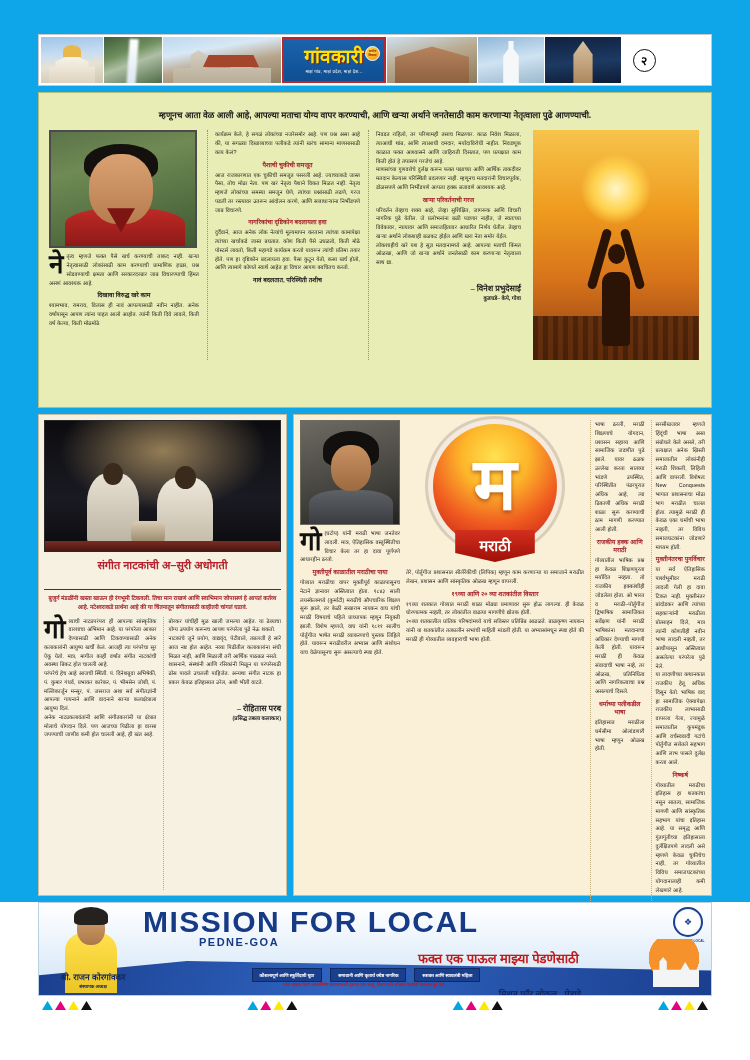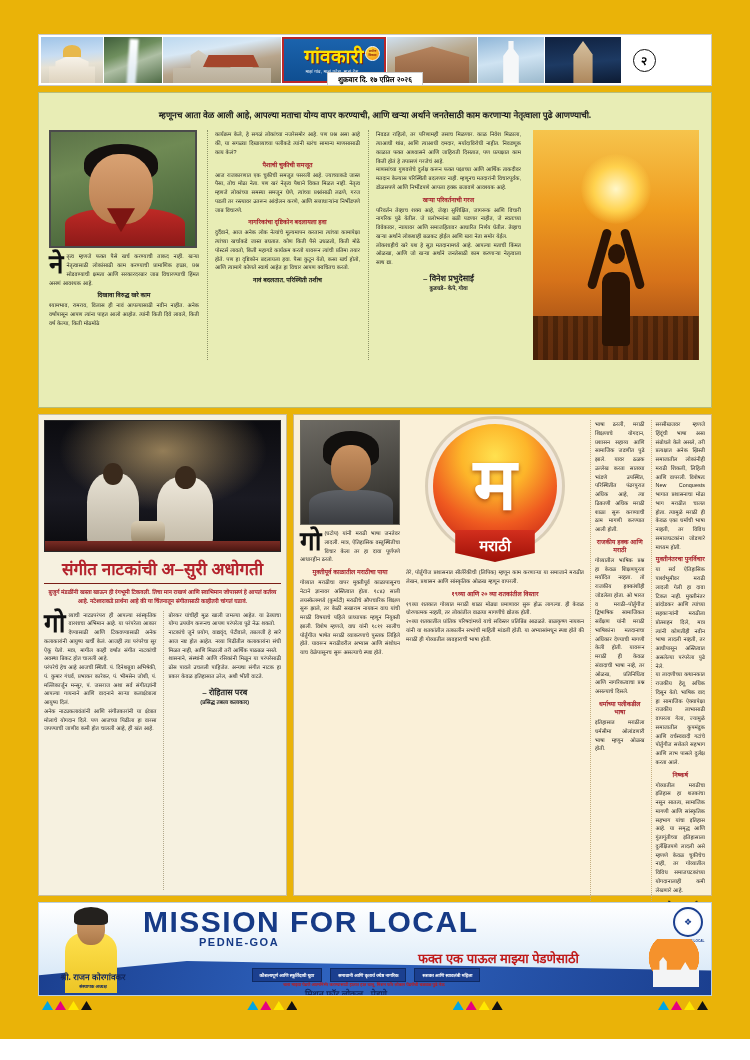--- a/index.html
+++ b/index.html
@@ -6,22 +6,22 @@
   html,body { width:750px; height:1060px; }
   body {
     font-family:"Liberation Sans", sans-serif;
     background:#ffffff;
     position:relative;
     overflow:hidden;
   }
 
   
   #page {
-    position:absolute; left:0; top:0; width:750px; height:1039px;
-    background:#eab308;
+    position:absolute; left:0; top:0; width:750px; height:902px;
+    background:#0ea5e9;
     padding:34px 38px 26px 38px;
   }
 
   
   .masthead {
     height:52px; display:flex; align-items:stretch; gap:1px;
     border:1px solid #c9c9c9; background:#fff; padding:2px;
   }
   .mh-photo { flex:0 0 auto; position:relative; overflow:hidden; }
   .mh-p1 { width:62px; background:linear-gradient(175deg,#9fc4e8 0%,#c8ddf2 38%,#e7e2d4 60%,#cfc6b2 100%); }
@@ -115,22 +115,23 @@
     font-size:5.4px; line-height:1.62; color:#20201c; text-align:justify;
     letter-spacing:.05px; word-spacing:.3px;
   }
   .subhead {
     color:#a5232c; font-weight:bold; font-size:6.2px;
     text-align:center; margin:4px 0 2px 0; line-height:1.3;
   }
   .subhead.plain { color:#20201c; }
   .lead-c2, .lead-c3 { flex:1; border-left:1px dotted #8e9468; padding-left:7px; }
   .byline {
-    text-align:center; font-weight:bold; font-size:8px; color:#1f1f1f;
-    margin-top:5px;
+    text-align:right; font-weight:bold; font-size:8px; color:#1f1f1f;
+    margin-top:15px;
+    font-family:Liberation Serif, serif;
   }
   .byline small { display:block; font-size:5.6px; font-weight:bold; margin-top:1px; }
   .lead-hero {
     flex:0 0 168px; margin-left:4px;
   }
   .hero-img {
     width:166px; height:230px; position:relative; overflow:hidden;
     background:linear-gradient(180deg,#f6c44c 0%,#ef9b1e 35%,#d7731a 65%,#8d3f14 100%);
   }
   .hero-img .sun {
@@ -191,22 +192,22 @@
   .art2-photo .h2 { left:130px; bottom:62px; width:21px; height:23px; }
   .art2-photo .tabla {
     position:absolute; left:86px; bottom:4px; width:34px; height:26px;
     background:linear-gradient(#d9cdb4,#8d7a5c); border-radius:6px 6px 10px 10px;
   }
   .art2-photo .strip {
     position:absolute; left:0; bottom:0; width:100%; height:10px;
     background:linear-gradient(#7a2c24,#4a1712);
   }
   .art2-title {
-    color:#b4232d; font-weight:bold; font-size:17px; text-align:center;
-    margin:5px 0 4px 0; border-bottom:1.4px solid #7a1d16; padding-bottom:3px;
+    color:#b4232d; font-weight:bold; font-size:11px; text-align:center;
+    margin:5px 0 4px 0; border-bottom:1.4px solid #7a1d16; padding-bottom:17px;
   }
   .art2-intro {
     color:#a5232c; font-size:5.8px; line-height:1.6; text-align:center;
     font-weight:bold; margin-bottom:4px; padding:0 4px;
   }
   .art2-cols { display:flex; gap:6px; flex:1; }
   .art2-cols .c { flex:1; }
   .art2-cols .c + .c { border-left:1px dotted #b3a98c; padding-left:5px; }
 
   
@@ -297,21 +298,21 @@
   }
   .ad-chips span {
     background:#1b3f8f; color:#fff; font-size:4.6px; font-weight:bold;
     padding:3px 7px; border:1px solid #0f2a63; white-space:nowrap;
   }
   .ad-note {
     position:absolute; left:110px; top:78px; width:430px; text-align:center;
     font-size:4.4px; font-weight:bold; color:#c01a1a;
   }
   .ad-footer {
-    position:absolute; left:92px; top:84px; width:430px; text-align:center;
+    position:absolute; left:112px; top:84px; width:430px; text-align:right;
     font-size:9px; font-weight:bold; color:#12265c;
   }
   .ad-name {
     position:absolute; left:2px; bottom:6px; width:104px; text-align:center;
     font-size:8.4px; font-weight:bold; color:#12265c;
   }
   .ad-name small { display:block; font-size:4.6px; margin-top:1px; color:#12265c; }
   .ad-badge {
     position:absolute; right:6px; top:4px; width:34px; height:42px;
     display:flex; flex-direction:column; align-items:center;
@@ -359,23 +360,20 @@
       <div class="dot">ग्रामीण विकास</div>
     </div>
     <div class="mh-col-right">
       <div class="mh-photo mh-p4"></div>
       <div class="mh-photo mh-p5"></div>
       <div class="mh-photo mh-p6"></div>
     </div>
     <div class="mh-pageno">
       <span>२</span>
     </div>
-  </div>
-  <div style="display:flex;justify-content:center;margin-top:-14px;position:relative;z-index:3;pointer-events:none;">
-    <div style="background:#fff;border:1px solid #ccc;padding:1px 10px;font-size:7.4px;font-weight:bold;">शुक्रवार दि. १७ एप्रिल २०२६</div>
   </div>
 
   <div class="lead">
     <div class="lead-top">
       <div class="lead-kicker">म्हणूनच आता वेळ आली आहे, आपल्या मताचा योग्य वापर करण्याची, आणि खऱ्या अर्थाने जनतेसाठी काम करणाऱ्या नेतृत्वाला पुढे आणण्याची.</div>
     </div>
     <div class="lead-body">
 
       <div class="lead-c1">
         <div class="lead-photo">

